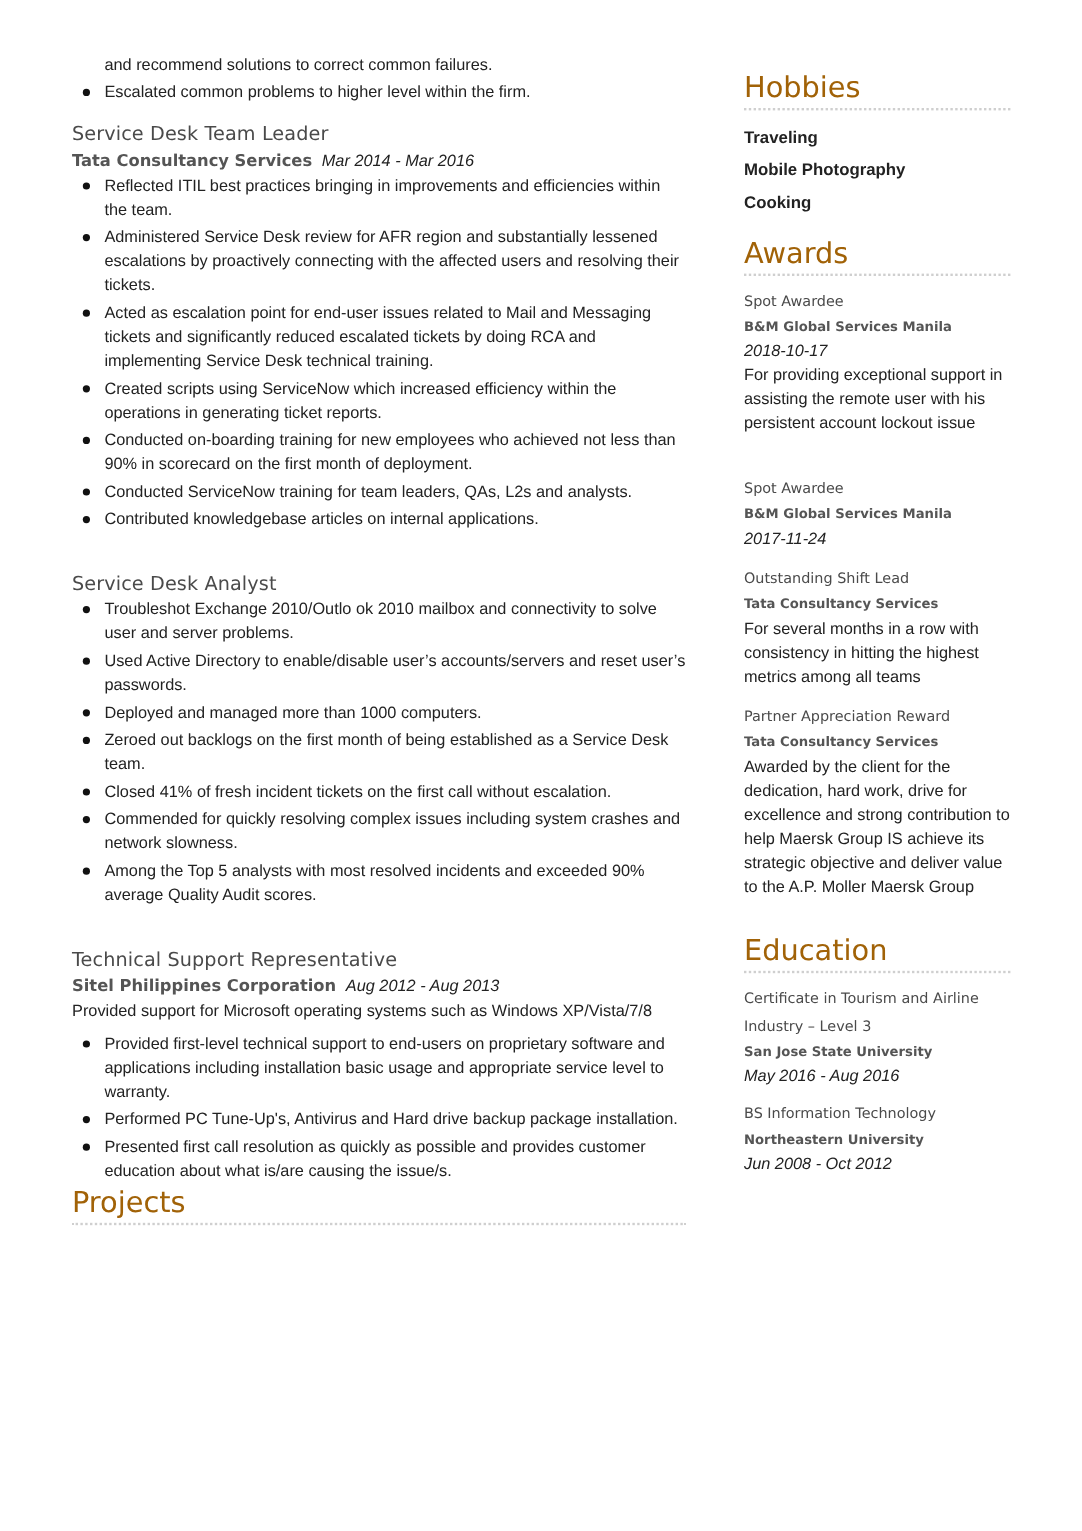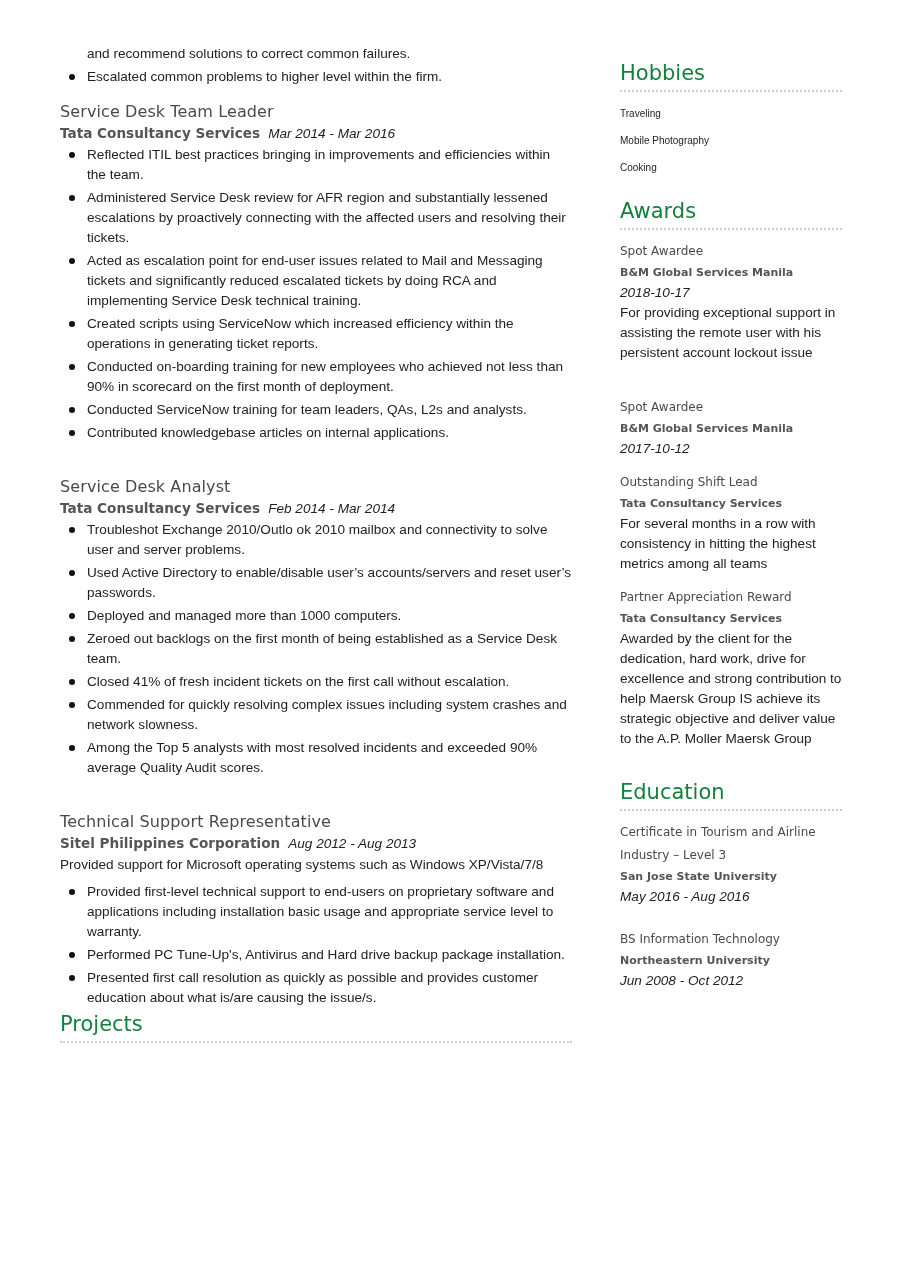--- a/index.html
+++ b/index.html
@@ -17,24 +17,24 @@
     content: ""; position: absolute; left: 9px; top: 7px; width: 6px; height: 6px;
     border-radius: 50%; background: #111;
   }
 
   .job { margin-top: 0; }
   .job-title { font-family: "DejaVu Sans", sans-serif; font-size: 16px; line-height: 22px; color: #4a4a4a; font-weight: normal; letter-spacing: 0.1px; }
   .job-meta { font-size: 14px; line-height: 20px; margin-bottom: 1px; }
   .company { font-family: "DejaVu Sans", sans-serif; font-weight: bold; color: #555; font-size: 13.6px; }
   .dates { font-style: italic; color: #222; font-size: 13.6px; margin-left: 8px; }
 
-  .section-title { font-family: "DejaVu Sans", sans-serif; font-size: 21px; line-height: 26px; color: #15803d; font-weight: normal; }
+  .section-title { font-family: "DejaVu Sans", sans-serif; font-size: 24px; line-height: 26px; color: #a16207; font-weight: normal; }
   .divider { border-bottom: 2px dotted #cfcfcf; margin-top: 4px; }
 
-  .hobby { font-size: 10px; line-height: 20px; color: #222; margin-bottom: 7px; }
+  .hobby { font-size: 14px; line-height: 20px; color: #222; margin-bottom: 7px; font-weight: bold; }
 
   .award-title { font-family: "DejaVu Sans", sans-serif; font-size: 12px; line-height: 23px; color: #4a4a4a; }
   .award-org { font-family: "DejaVu Sans", sans-serif; font-weight: bold; font-size: 11px; line-height: 20px; color: #555; }
   .award-date { font-style: italic; font-size: 13.6px; line-height: 20px; color: #222; }
   .award-desc { font-size: 13.6px; line-height: 20px; color: #222; }
 </style>
 </head>
 <body>
 
 <div class="left-col">
@@ -57,23 +57,20 @@
       <li>Acted as escalation point for end-user issues related to Mail and Messaging tickets and significantly reduced escalated tickets by doing RCA and implementing Service Desk technical training.</li>
       <li>Created scripts using ServiceNow which increased efficiency within the operations in generating ticket reports.</li>
       <li>Conducted on-boarding training for new employees who achieved not less than 90% in scorecard on the first month of deployment.</li>
       <li>Conducted ServiceNow training for team leaders, QAs, L2s and analysts.</li>
       <li>Contributed knowledgebase articles on internal applications.</li>
     </ul>
   </div>
 
   <div class="job" style="margin-top:33px;">
     <div class="job-title">Service Desk Analyst</div>
-    <div class="job-meta">
-      <span class="company">Tata Consultancy Services</span><span class="dates">Feb 2014 - Mar 2014</span>
-    </div>
     <ul class="bullets">
       <li>Troubleshot Exchange 2010/Outlo ok 2010 mailbox and connectivity to solve user and server problems.</li>
       <li>Used Active Directory to enable/disable user’s accounts/servers and reset user’s passwords.</li>
       <li>Deployed and managed more than 1000 computers.</li>
       <li>Zeroed out backlogs on the first month of being established as a Service Desk team.</li>
       <li>Closed 41% of fresh incident tickets on the first call without escalation.</li>
       <li>Commended for quickly resolving complex issues including system crashes and network slowness.</li>
       <li>Among the Top 5 analysts with most resolved incidents and exceeded 90% average Quality Audit scores.</li>
     </ul>
   </div>
@@ -114,21 +111,21 @@
     <div>
       <div class="award-title">Spot Awardee</div>
       <div class="award-org">B&amp;M Global Services Manila</div>
       <div class="award-date">2018-10-17</div>
       <div class="award-desc">For providing exceptional support in assisting the remote user with his persistent account lockout issue</div>
     </div>
 
     <div style="margin-top:33px;">
       <div class="award-title">Spot Awardee</div>
       <div class="award-org">B&amp;M Global Services Manila</div>
-      <div class="award-date">2017-10-12</div>
+      <div class="award-date">2017-11-24</div>
     </div>
 
     <div style="margin-top:12px;">
       <div class="award-title">Outstanding Shift Lead</div>
       <div class="award-org">Tata Consultancy Services</div>
       <div class="award-desc">For several months in a row with consistency in hitting the highest metrics among all teams</div>
     </div>
 
     <div style="margin-top:12px;">
       <div class="award-title">Partner Appreciation Reward</div>
@@ -140,21 +137,21 @@
   <div style="margin-top:30px;">
     <div class="section-title">Education</div>
     <div class="divider" style="margin-bottom:10px;"></div>
 
     <div>
       <div class="award-title">Certificate in Tourism and Airline Industry – Level 3</div>
       <div class="award-org">San Jose State University</div>
       <div class="award-date">May 2016 - Aug 2016</div>
     </div>
 
-    <div style="margin-top:21px;">
+    <div style="margin-top:10px;">
       <div class="award-title">BS Information Technology</div>
       <div class="award-org">Northeastern University</div>
       <div class="award-date">Jun 2008 - Oct 2012</div>
     </div>
   </div>
 </div>
 
 <style>
   ul.bullets li.no-dot::before { display: none; }
 </style>

